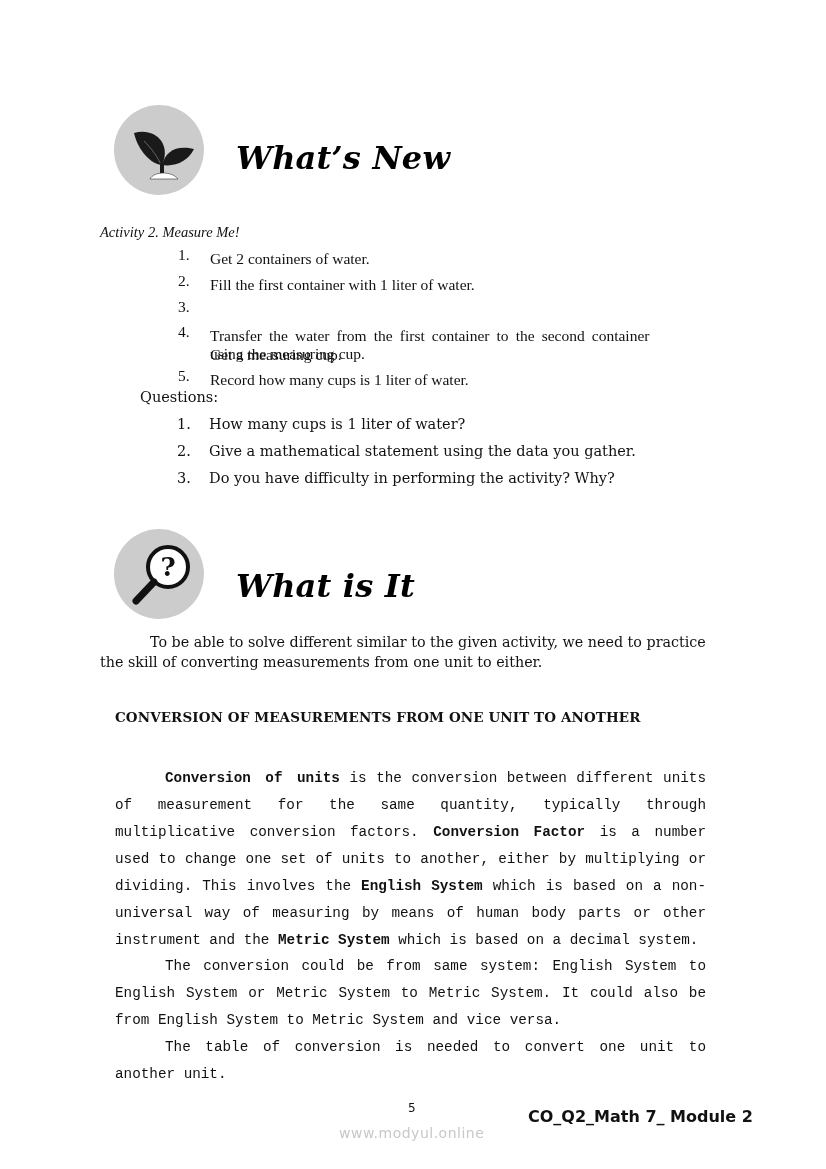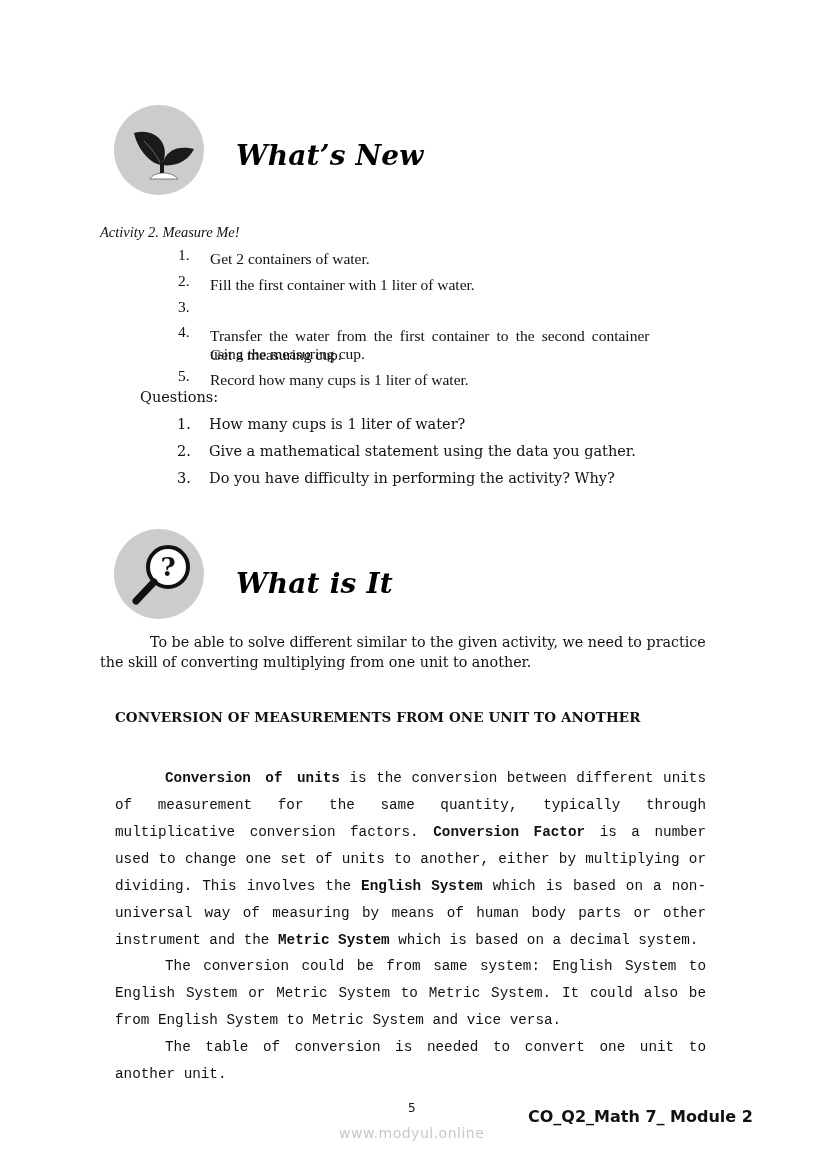--- a/index.html
+++ b/index.html
@@ -1,20 +1,20 @@
 <!DOCTYPE html>
 <html><head>
 <meta charset="utf-8">
 <style>
   html, body { margin:0; padding:0; background:#ffffff; }
   body { width:826px; height:1169px; position:relative; overflow:hidden;
          font-family:"DejaVu Serif", "Liberation Serif", serif; color:#111; }
   .circle { position:absolute; width:90px; height:90px; border-radius:50%; background:#cccccc; }
   .heading { position:absolute; font-family:"DejaVu Serif", serif; font-style:italic; font-weight:bold;
-             font-size:28px; letter-spacing:0.2px; color:#000; }
+             font-size:32px; letter-spacing:0.2px; color:#000; }
   .activity-title { position:absolute; left:100px; top:224px; font-style:italic; font-size:14.5px;
                     font-family:"Liberation Serif", serif; }
   .step { position:absolute; font-family:"Liberation Serif", serif; font-size:15.5px; }
   .step .num { position:absolute; left:0; top:-4px; }
   .step .txt { position:absolute; left:32px; top:0; }
   .q-label { position:absolute; left:140px; top:389px; font-size:14.5px; font-family:"DejaVu Serif", serif; }
   .q { position:absolute; left:177px; font-size:14.5px; font-family:"DejaVu Serif", serif; }
   .q .num { display:inline-block; width:32px; }
   .para { position:absolute; font-size:14.3px; line-height:20px; }
   .main-para { position:absolute; left:115px; width:591px; font-size:14.3px; line-height:27px;
@@ -82,21 +82,21 @@
     <line x1="40" y1="53" x2="22" y2="72" stroke="#111" stroke-width="7" stroke-linecap="round"></line>
     <text x="54" y="47" text-anchor="middle" font-family="DejaVu Serif, serif" font-weight="bold" font-size="26" fill="#111">?</text>
   </svg>
 </div>
 <div class="heading" style="left:236px; top:567px;">What is It</div>
 
 <div class="para" style="left:150px; top:632px; white-space:nowrap;">
   <span>To be able to solve different similar to the given activity, we need to practice</span>
 </div>
 <div class="para" style="left:100px; top:652px; white-space:nowrap;">
-  <span>the skill of converting multiplying from one unit to another.</span>
+  <span>the skill of converting measurements from one unit to either.</span>
 </div>
 
 <div class="section-title">CONVERSION OF MEASUREMENTS FROM ONE UNIT TO ANOTHER</div>
 
 <div class="main-para" style="top:765px;">
   <span class="indent"></span><b style="word-spacing:5px;">Conversion of units</b><span> is the conversion between different units of measurement for the same quantity, typically through multiplicative conversion factors. </span><b>Conversion Factor</b><span> is a number used to change one set of units to another, either by multiplying or dividing. This involves the </span><b>English System</b><span> which is based on a non-universal way of measuring by means of human body parts or other instrument and the </span><b>Metric System</b><span> which is based on a decimal system.</span>
 </div>
 
 <div class="main-para" style="top:953px;">
   <span class="indent"></span><span>The conversion could be from same system: English System to English System or Metric System to Metric System. It could also be from English System to Metric System and vice versa.</span>

